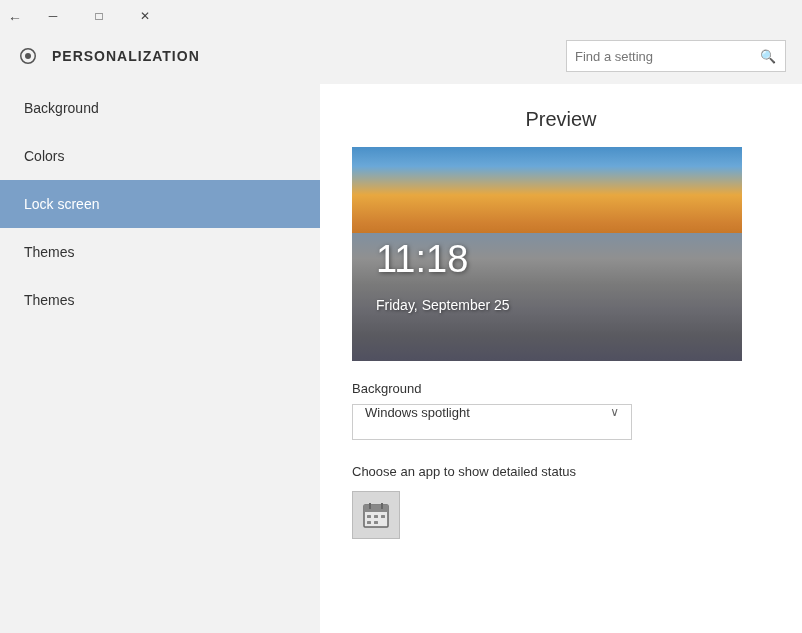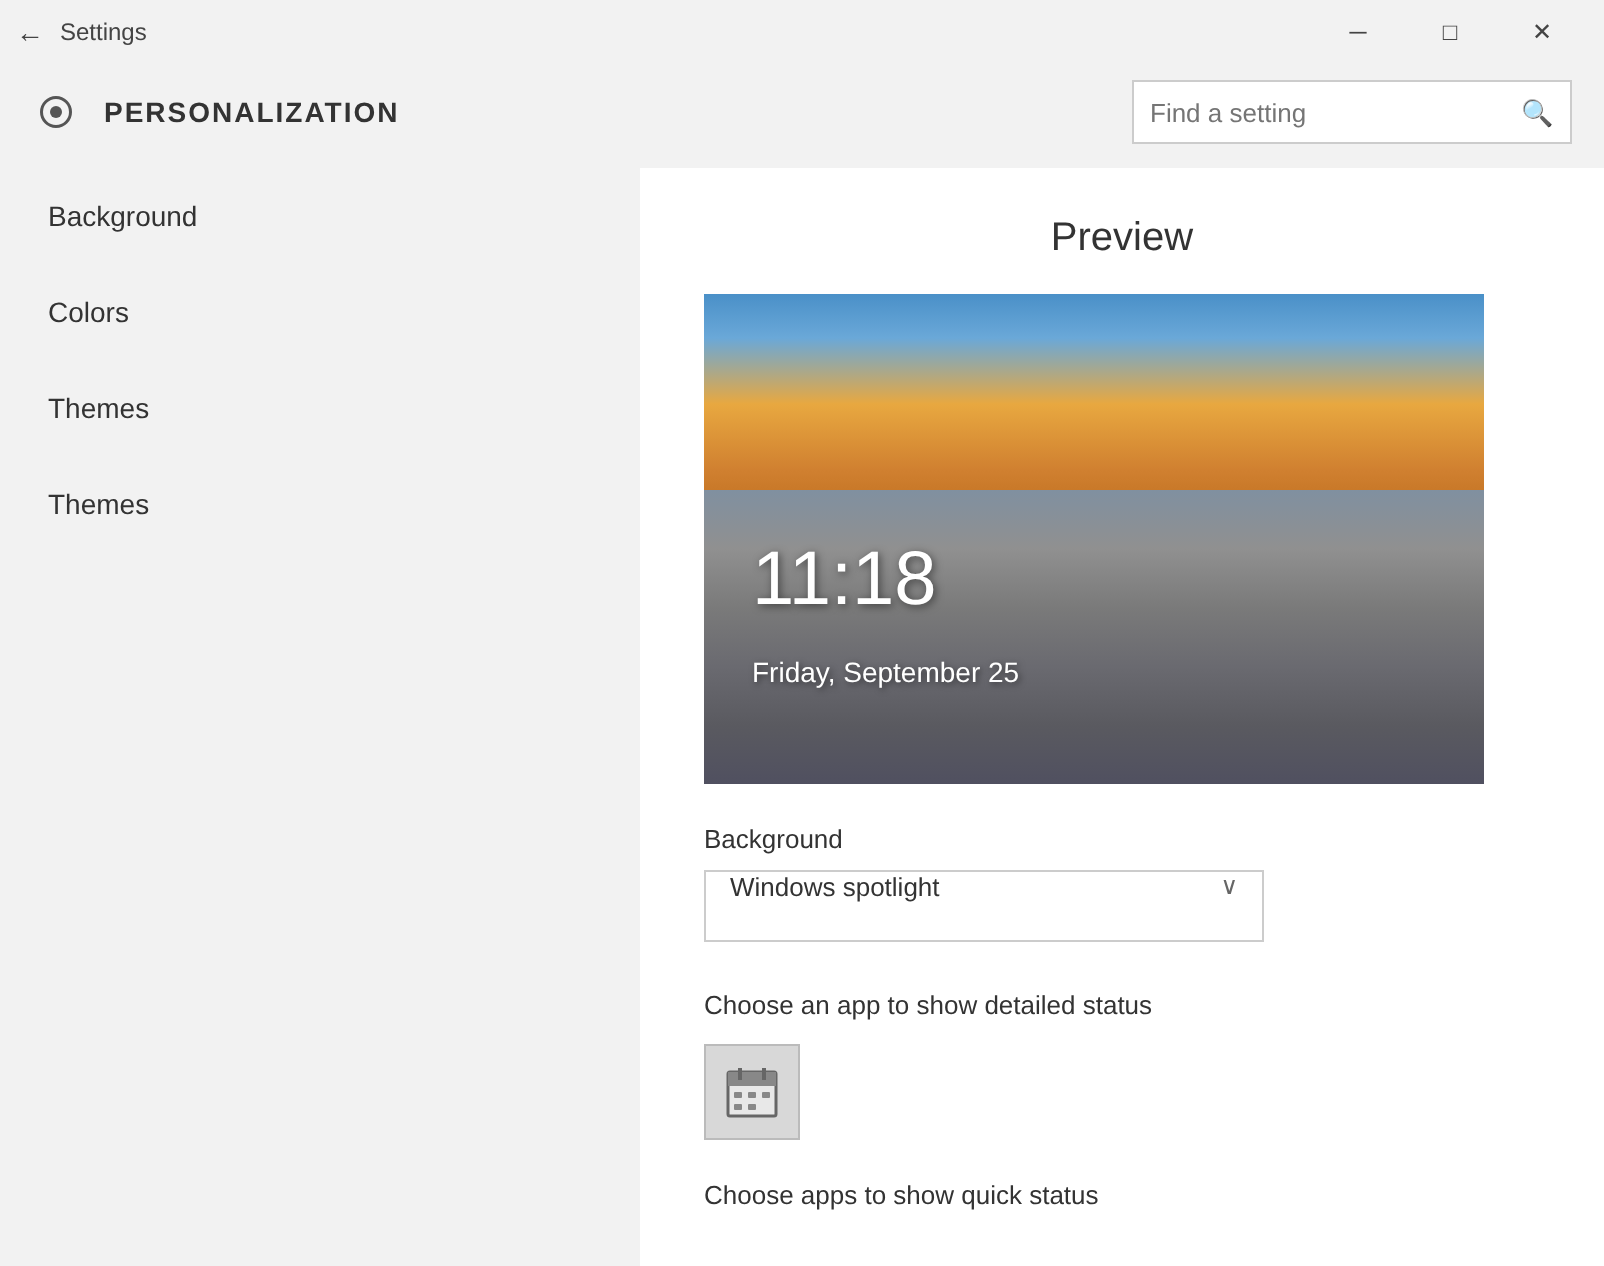--- a/index.html
+++ b/index.html
@@ -133,21 +133,21 @@
       font-size: 20px;
       font-weight: 300;
       color: #333;
       margin-bottom: 16px;
       text-align: center;
     }
 
     
     .preview-container {
       width: 390px;
-      height: 245px;
+      height: 214px;
       margin-bottom: 20px;
       position: relative;
       overflow: hidden;
     }
     .preview-image {
       width: 100%;
       height: 100%;
       background: linear-gradient(
         180deg,
         #c8a060 0%,
@@ -268,21 +268,20 @@
     .quick-label {
       font-size: 13px;
       color: #333;
     }
   </style>
 </head>
 <body>
 
 <div class="titlebar">
   <span class="titlebar-back">←</span>
-  <span class="titlebar-title">Settings</span>
   <div class="titlebar-controls">
     <button class="titlebar-btn">─</button>
     <button class="titlebar-btn">□</button>
     <button class="titlebar-btn close">✕</button>
   </div>
 </div>
 
 <div class="header">
   <div class="header-icon">
     <svg width="20" height="20" viewBox="0 0 20 20" fill="#555">
@@ -298,20 +297,23 @@
 </div>
 
 <div class="main">
 
   <div class="sidebar">
     <div class="sidebar-item">
       <span>Background</span>
     </div>
     <div class="sidebar-item">
       <span>Colors</span>
+    </div>
+    <div class="sidebar-item active">
+      <span>Lock screen</span>
     </div>
     <div class="sidebar-item">
       <span>Themes</span>
     </div>
     <div class="sidebar-item">
       <span>Themes</span>
     </div>
   </div>
 
   <div class="content">
@@ -340,15 +342,14 @@
         <line x1="8" y1="2" x2="8" y2="8" stroke="#666" stroke-width="2"></line>
         <line x1="20" y1="2" x2="20" y2="8" stroke="#666" stroke-width="2"></line>
         <rect x="5" y="14" width="4" height="3" fill="#888" rx="0.5"></rect>
         <rect x="12" y="14" width="4" height="3" fill="#888" rx="0.5"></rect>
         <rect x="19" y="14" width="4" height="3" fill="#888" rx="0.5"></rect>
         <rect x="5" y="20" width="4" height="3" fill="#888" rx="0.5"></rect>
         <rect x="12" y="20" width="4" height="3" fill="#888" rx="0.5"></rect>
       </svg>
     </div>
 
-    <div class="quick-label">Choose apps to show quick status</div>
   </div>
 </div>
 
 </body></html>

